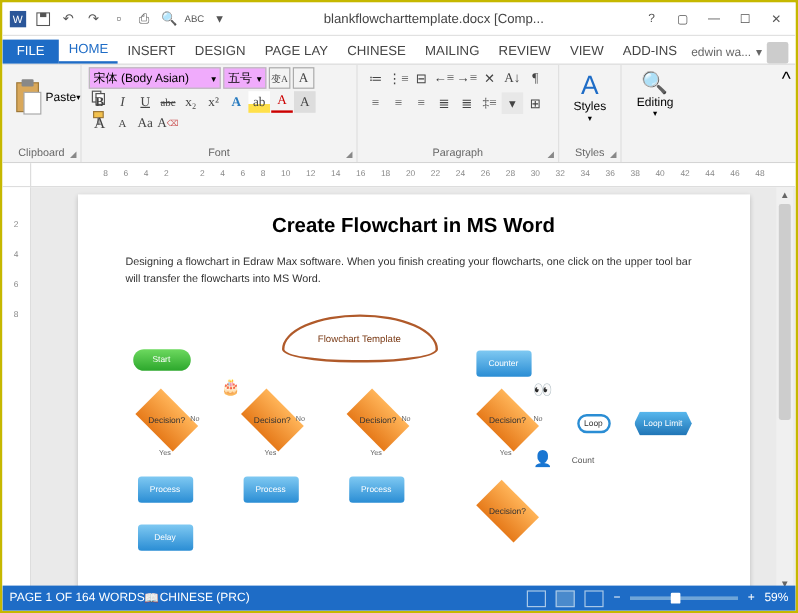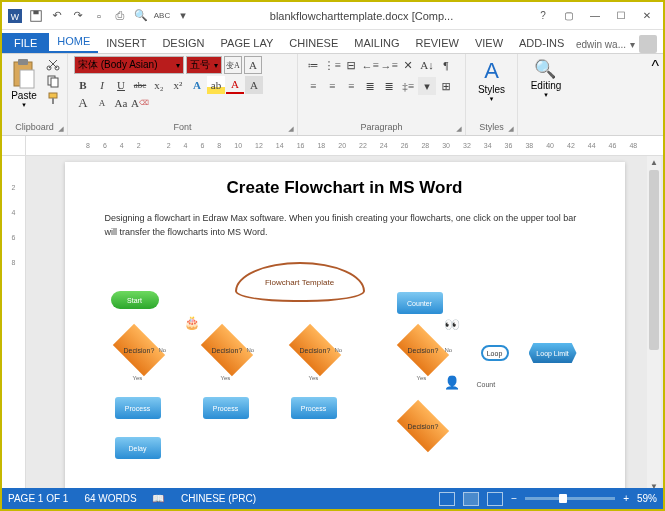--- a/index.html
+++ b/index.html
@@ -14,26 +14,26 @@
 .menubar{height:24px;display:flex;align-items:flex-end;background:#fff;border-bottom:1px solid #d4d4d4}
 .file-tab{background:#1e6cc6;color:#fff;padding:4px 12px;font-size:11px;display:flex;align-items:center}
 .tab{padding:4px 8px;font-size:11px;color:#444;display:flex;align-items:center;cursor:pointer}
 .tab.active{color:#1e6cc6;border-bottom:2px solid #1e6cc6}
 .user-area{margin-left:auto;display:flex;align-items:center;gap:4px;padding-right:6px;font-size:10px;color:#666}
 .user-area .avatar{width:18px;height:18px;background:#ccc;border-radius:2px}
 .ribbon{height:82px;background:#f3f3f3;display:flex;border-bottom:1px solid #d4d4d4}
 .rgroup{border-right:1px solid #e0e0e0;padding:2px 6px;display:flex;flex-direction:column;position:relative}
 .rgroup-label{font-size:9px;color:#666;text-align:center;margin-top:auto;padding:1px 0}
 .clipboard-body{display:flex;gap:4px}
-.paste-btn{display:flex;flex-direction:column;align-items:center;padding:2px}
+.paste-btn{display:flex;flex-direction:row;align-items:center;padding:2px}
 .paste-icon{width:28px;height:32px}
 .small-stack{display:flex;flex-direction:column;gap:1px}
 .small-btn{width:18px;height:16px;display:flex;align-items:center;justify-content:center}
 .font-row{display:flex;gap:2px;align-items:center;margin-bottom:2px}
-.font-combo{border:1px solid #bbb;background:#b91c1c;height:18px;font-size:10px;padding:0 3px;display:flex;align-items:center}
+.font-combo{border:1px solid #bbb;background:#f0abfc;height:18px;font-size:10px;padding:0 3px;display:flex;align-items:center}
 .font-name{width:110px}
 .font-size{width:36px}
 .btn-row{display:flex;gap:1px;align-items:center}
 .tb{width:18px;height:18px;display:flex;align-items:center;justify-content:center;font-size:11px;color:#444;font-family:"Times New Roman",serif}
 .styles-body{display:flex;flex-direction:column;align-items:center;padding-top:2px}
 .styles-icon{font-size:22px;color:#1e6cc6}
 .editing-icon{font-size:18px;color:#444}
 .ruler-area{height:20px;background:#fff;border-bottom:1px solid #ddd;display:flex}
 .ruler-corner{width:24px;border-right:1px solid #ddd}
 .ruler-h{flex:1;display:flex;align-items:center;font-size:7px;color:#888;padding-left:60px;gap:13px;overflow:hidden}
@@ -45,21 +45,21 @@
 .flowchart{position:relative;height:200px}
 .shape{position:absolute;font-size:7px;display:flex;align-items:center;justify-content:center;color:#333}
 .terminator{width:48px;height:18px;border-radius:9px}
 .green-grad{background:linear-gradient(#6dd95f,#2ca72c);color:#fff}
 .decision{width:44px;height:30px;transform:rotate(45deg);background:linear-gradient(#ffb458,#e67a1a)}
 .decision span{transform:rotate(-45deg);font-size:7px}
 .process{width:46px;height:22px;border-radius:3px;background:linear-gradient(#7fc9f2,#2a8dd4);color:#fff}
 .loop-limit{width:48px;height:20px;background:linear-gradient(#58b8ee,#1f74b5);color:#fff;clip-path:polygon(10% 0,90% 0,100% 50%,90% 100%,10% 100%,0 50%)}
 .banner{width:130px;height:40px;border:2px solid #b05a2a;border-radius:55% 55% 50% 50%/80% 80% 30% 30%;display:flex;align-items:center;justify-content:center;font-size:8px;color:#7a3a15}
 .lbl{position:absolute;font-size:6px;color:#666}
-.statusbar{position:absolute;bottom:0;left:0;right:0;height:21px;background:#1e6cc6;color:#fff;display:flex;align-items:center;font-size:10px;padding:0 6px;gap:16px}
+.statusbar{position:absolute;bottom:0;left:0;right:0;height:21px;background:#1e6cc6;color:#fff;display:flex;align-items:center;font-size:10px;padding:0 6px;gap:0}
 .status-right{margin-left:auto;display:flex;align-items:center;gap:8px}
 .zoom-slider{width:90px;height:3px;background:#6fa5d8;position:relative}
 .zoom-slider::after{content:"";position:absolute;left:38%;top:-3px;width:8px;height:9px;background:#fff;border-radius:1px}
 .view-btn{width:16px;height:14px;border:1px solid #a8c8e8}
 .scrollbar-v{position:absolute;right:2px;top:154px;width:14px;height:336px;background:#f0f0f0;display:flex;flex-direction:column;align-items:center}
 .scroll-arrow{width:12px;height:12px;font-size:8px;color:#666;display:flex;align-items:center;justify-content:center}
 .scroll-thumb{width:10px;height:180px;background:#cdcdcd;margin-top:2px;border-radius:2px}
 .dlg{position:absolute;right:1px;bottom:1px;width:10px;height:10px;font-size:7px;color:#888;display:flex;align-items:center;justify-content:center}
 .cake-icon{position:absolute;width:16px;height:16px}
 </style>

